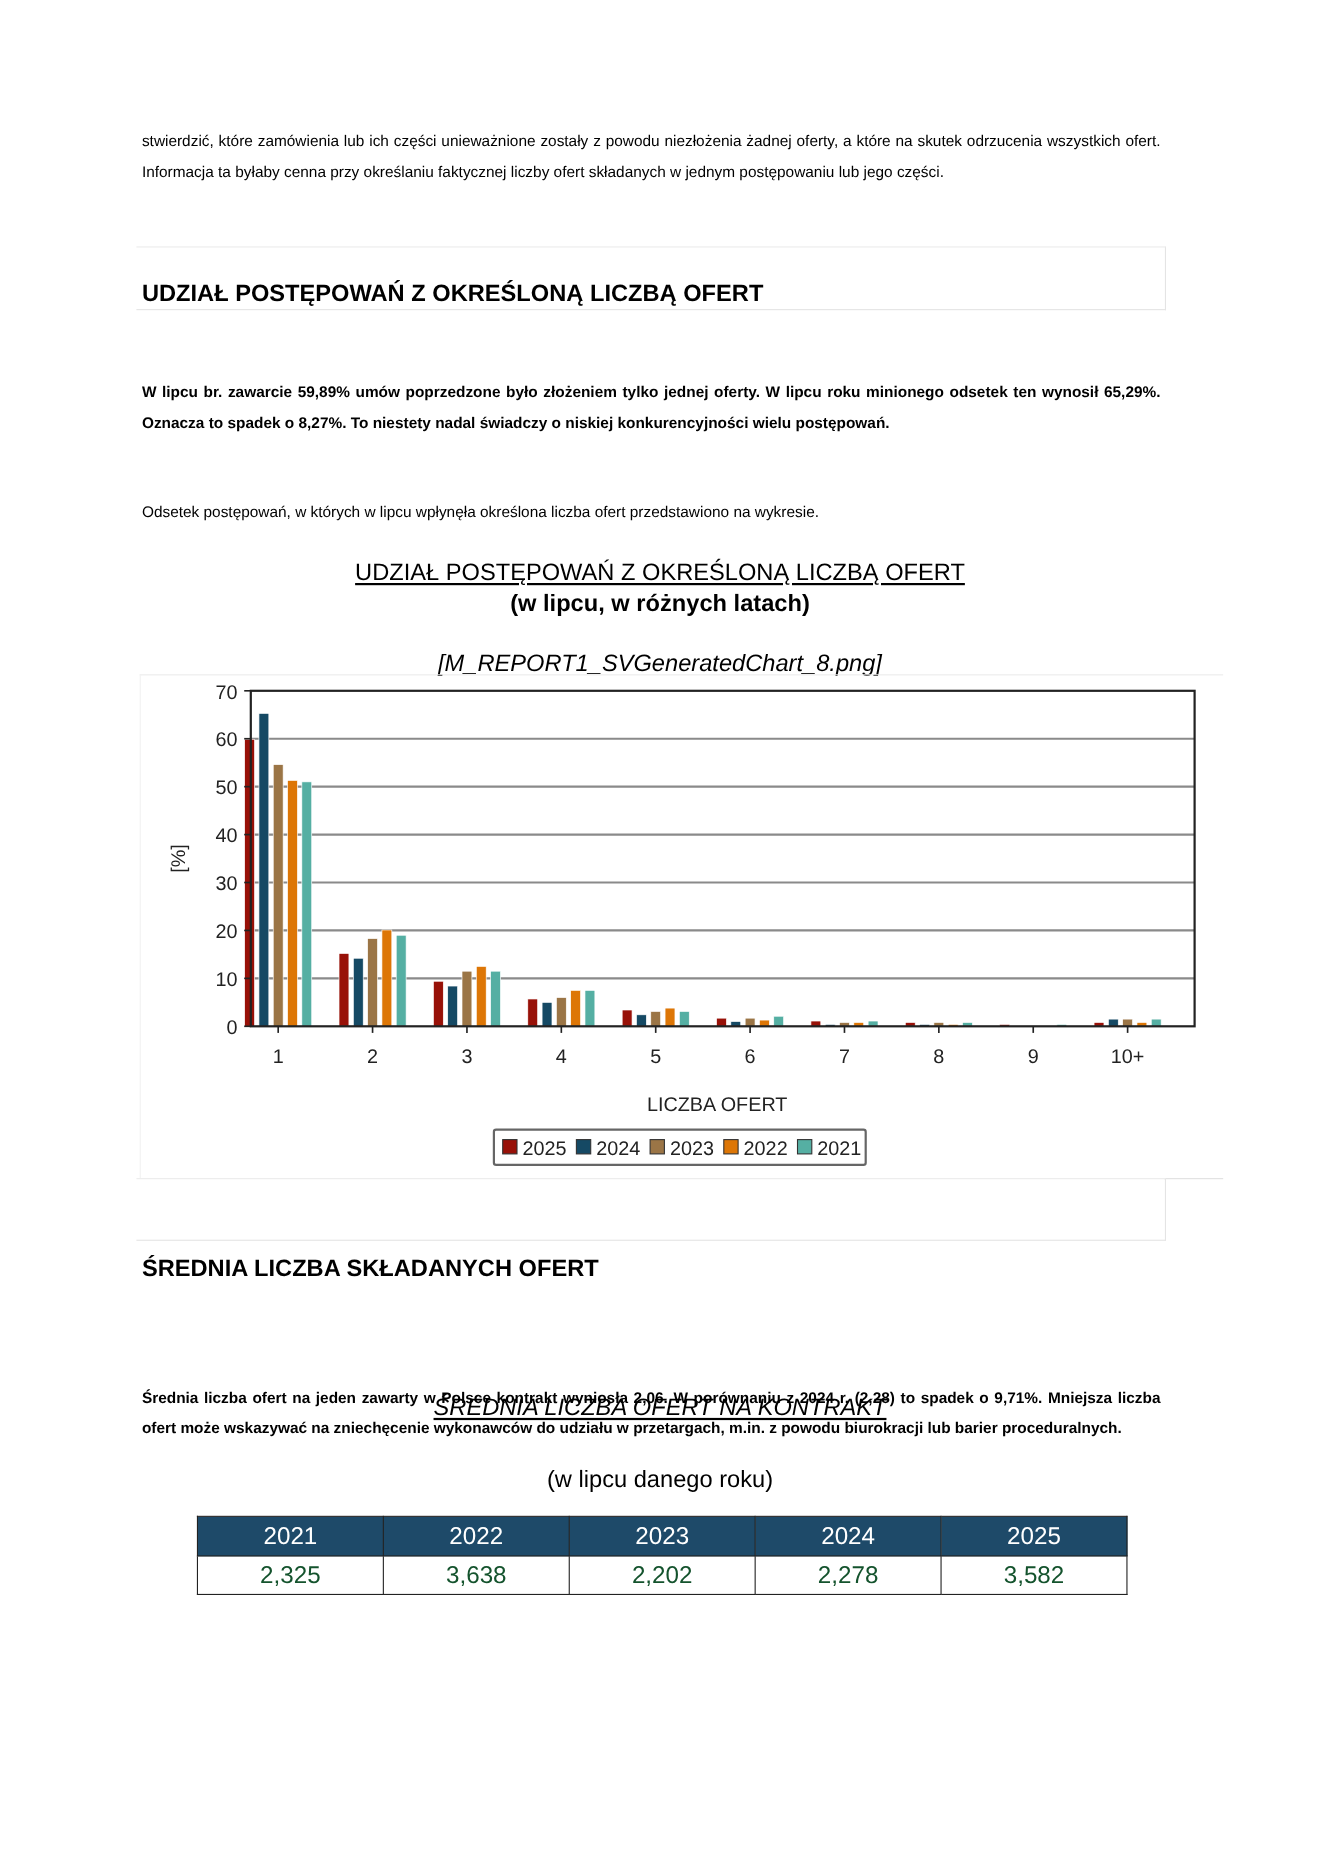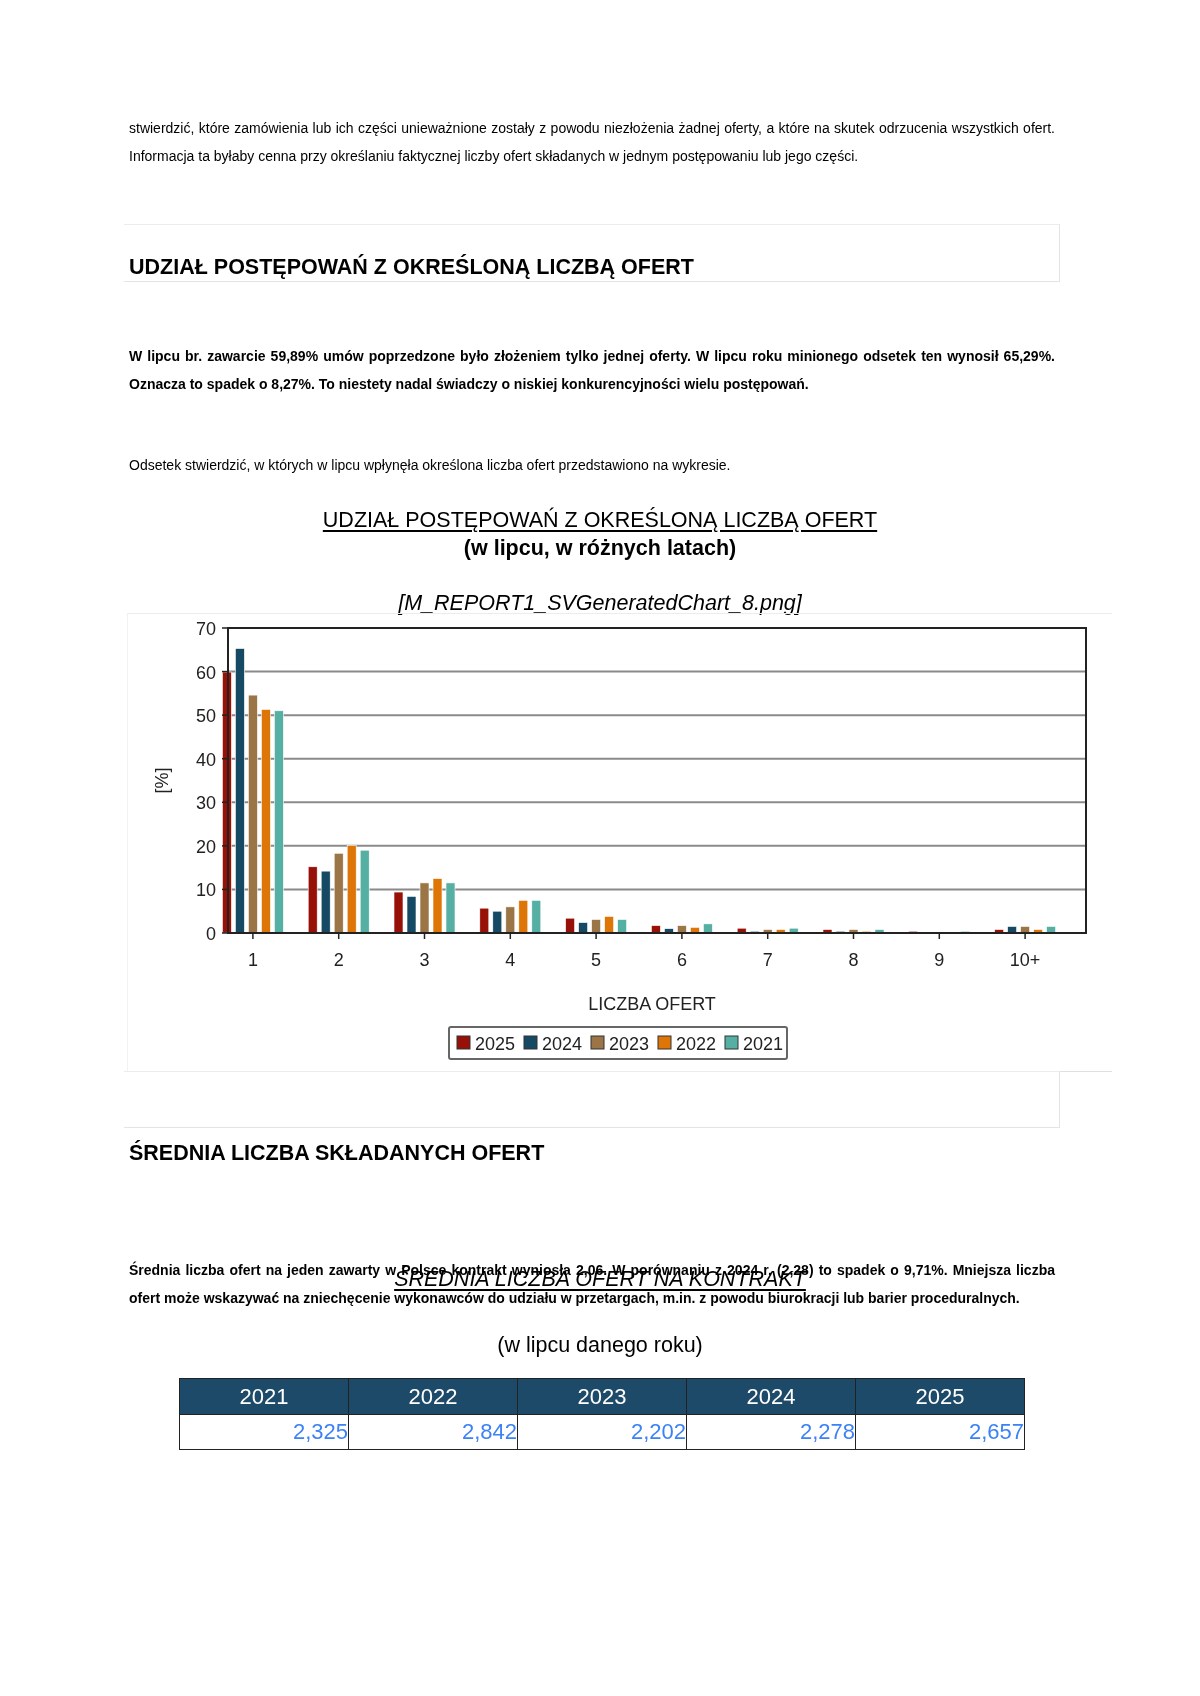--- a/index.html
+++ b/index.html
@@ -15,32 +15,32 @@
   .center { left: 0; width: 1200px; text-align: center; font-size: 21.5px; }
   .u { text-decoration: underline; text-underline-offset: 3px; }
   .chart-frame { left: 127px; top: 613px; width: 985px; height: 458px;
                  border-top: 1px solid #ececec; border-left: 1px solid #f2f2f2; box-sizing: border-box; }
   .chart-frame-bottom { left: 1060px; top: 1071px; width: 52px; height: 0; border-top: 1px solid #e0e0e0; }
   svg text { font-family: "Liberation Sans", sans-serif; }
   table.avg { position: absolute; left: 179px; top: 1378px; border-collapse: collapse; }
   table.avg th, table.avg td { width: 168px; text-align: center; font-size: 22px;
                                border: 1.5px solid #222; font-weight: normal; padding: 0; }
   table.avg th { background: #1e4a69; color: #fff; height: 35px; }
-  table.avg td { background: #fff; color: #3b82f6; height: 34px; text-align: right; }
+  table.avg td { background: #fff; color: #14532d; height: 34px; }
 </style>
 </head>
 <body>
 
 <p class="abs para" style="top:114px;">stwierdzić, które zamówienia lub ich części unieważnione zostały z powodu niezłożenia żadnej oferty, a które na skutek odrzucenia wszystkich ofert. Informacja ta byłaby cenna przy określaniu faktycznej liczby ofert składanych w jednym postępowaniu lub jego części.</p>
 
 <div class="abs heading-box" style="top:224px; height:58px;"></div>
 <h2 class="abs heading" style="top:255px;">UDZIAŁ POSTĘPOWAŃ Z OKREŚLONĄ LICZBĄ OFERT</h2>
 
 <p class="abs para bold" style="top:310px;">W lipcu br. zawarcie 59,89% umów poprzedzone było złożeniem tylko jednej oferty. W lipcu roku minionego odsetek ten wynosił 65,29%. Oznacza to spadek o 8,27%. To niestety nadal świadczy o niskiej konkurencyjności wielu postępowań.</p>
-<p class="abs para" style="top:451px;">Odsetek stwierdzić, w których w lipcu wpłynęła określona liczba ofert przedstawiono na wykresie.</p>
+<p class="abs para" style="top:451px;">Odsetek postępowań, w których w lipcu wpłynęła określona liczba ofert przedstawiono na wykresie.</p>
 
 <div class="abs center u" style="top:508px;"><span>UDZIAŁ POSTĘPOWAŃ Z OKREŚLONĄ LICZBĄ OFERT</span></div>
 <div class="abs center" style="top:536px;font-weight:bold;">(w lipcu, w różnych latach)</div>
 <div class="abs center" style="top:591px; font-style:italic;">[M_REPORT1_SVGeneratedChart_8.png]</div>
 
 <div class="abs chart-frame"></div>
 <div class="abs chart-frame-bottom"></div>
 
 <svg class="abs" style="left:0; top:0;" width="1200" height="1100">
   <g id="grid">
@@ -175,19 +175,19 @@
       <th>2021</th>
       <th>2022</th>
       <th>2023</th>
       <th>2024</th>
       <th>2025</th>
     </tr>
   </thead>
   <tbody>
     <tr>
       <td>2,325</td>
-      <td>2,842</td>
+      <td>3,638</td>
       <td>2,202</td>
       <td>2,278</td>
-      <td>2,657</td>
+      <td>3,582</td>
     </tr>
   </tbody>
 </table>
 
 </body></html>

